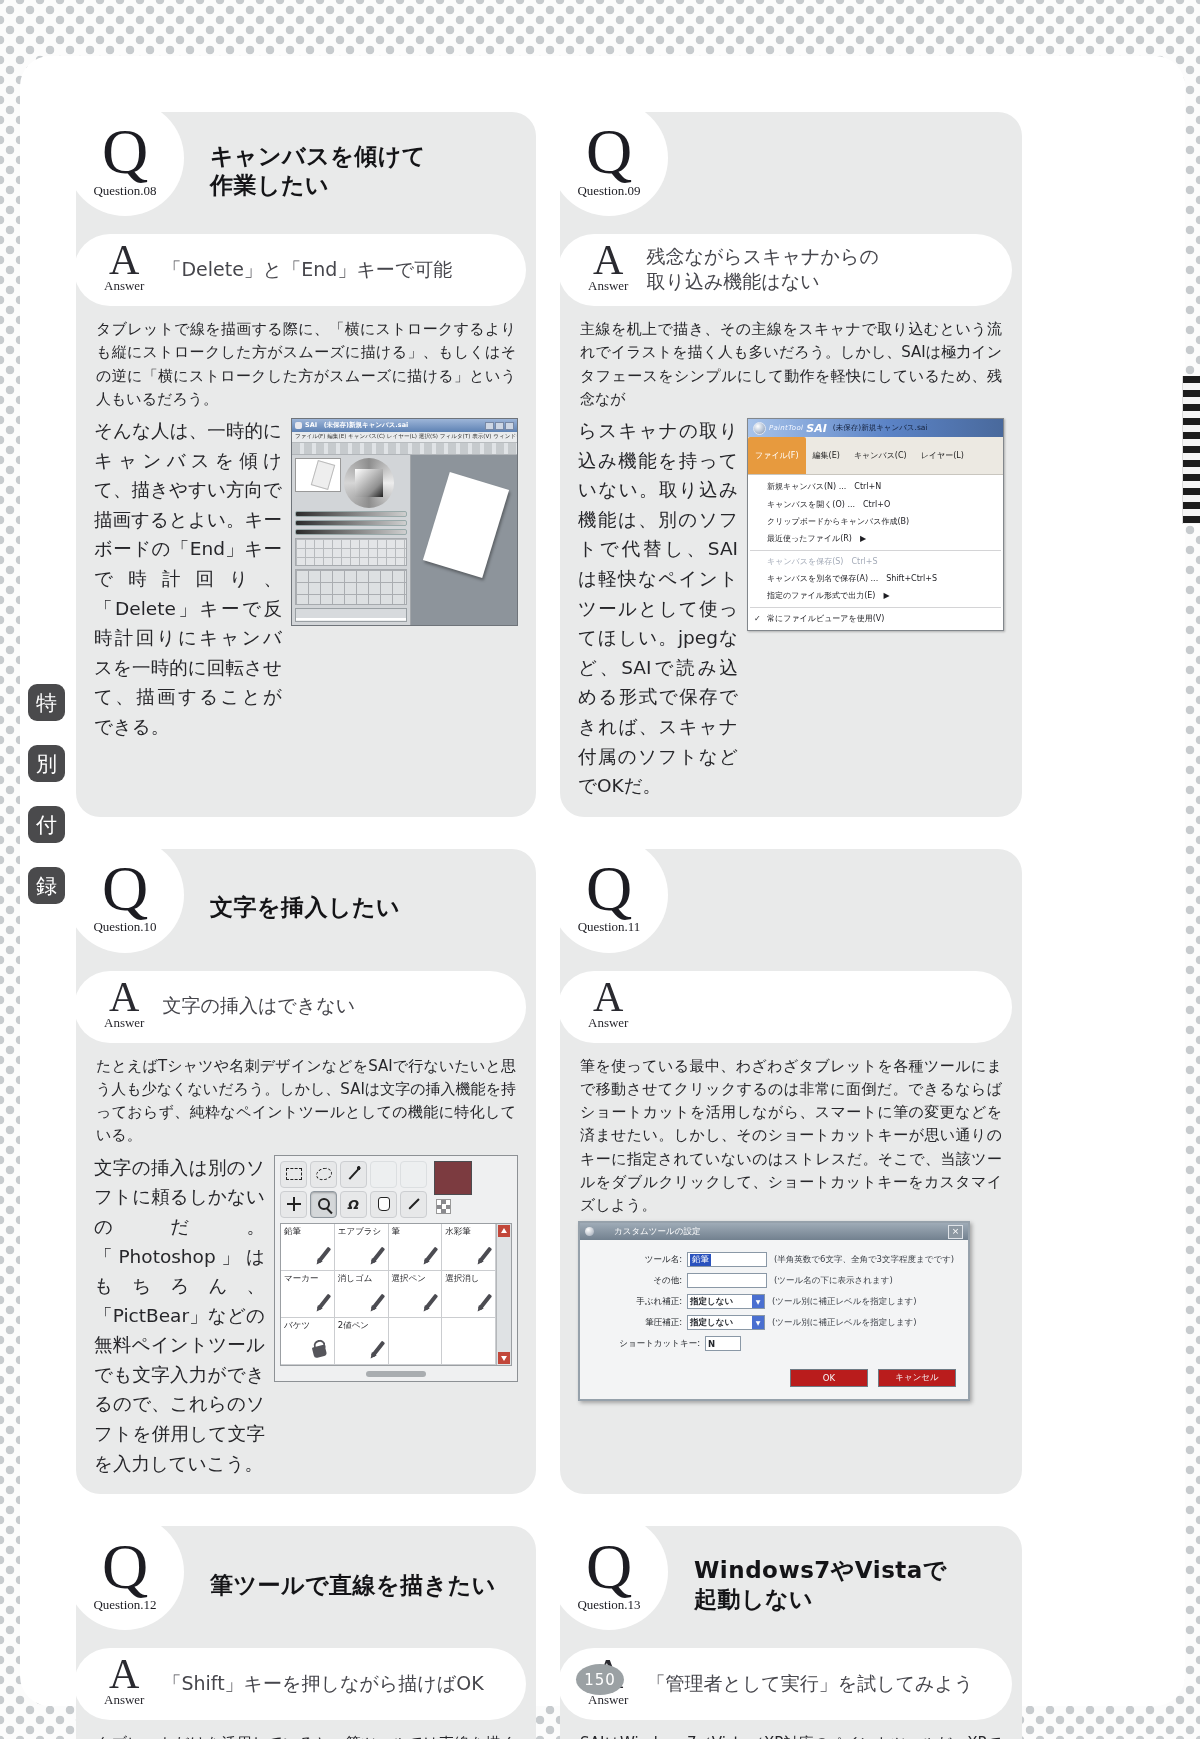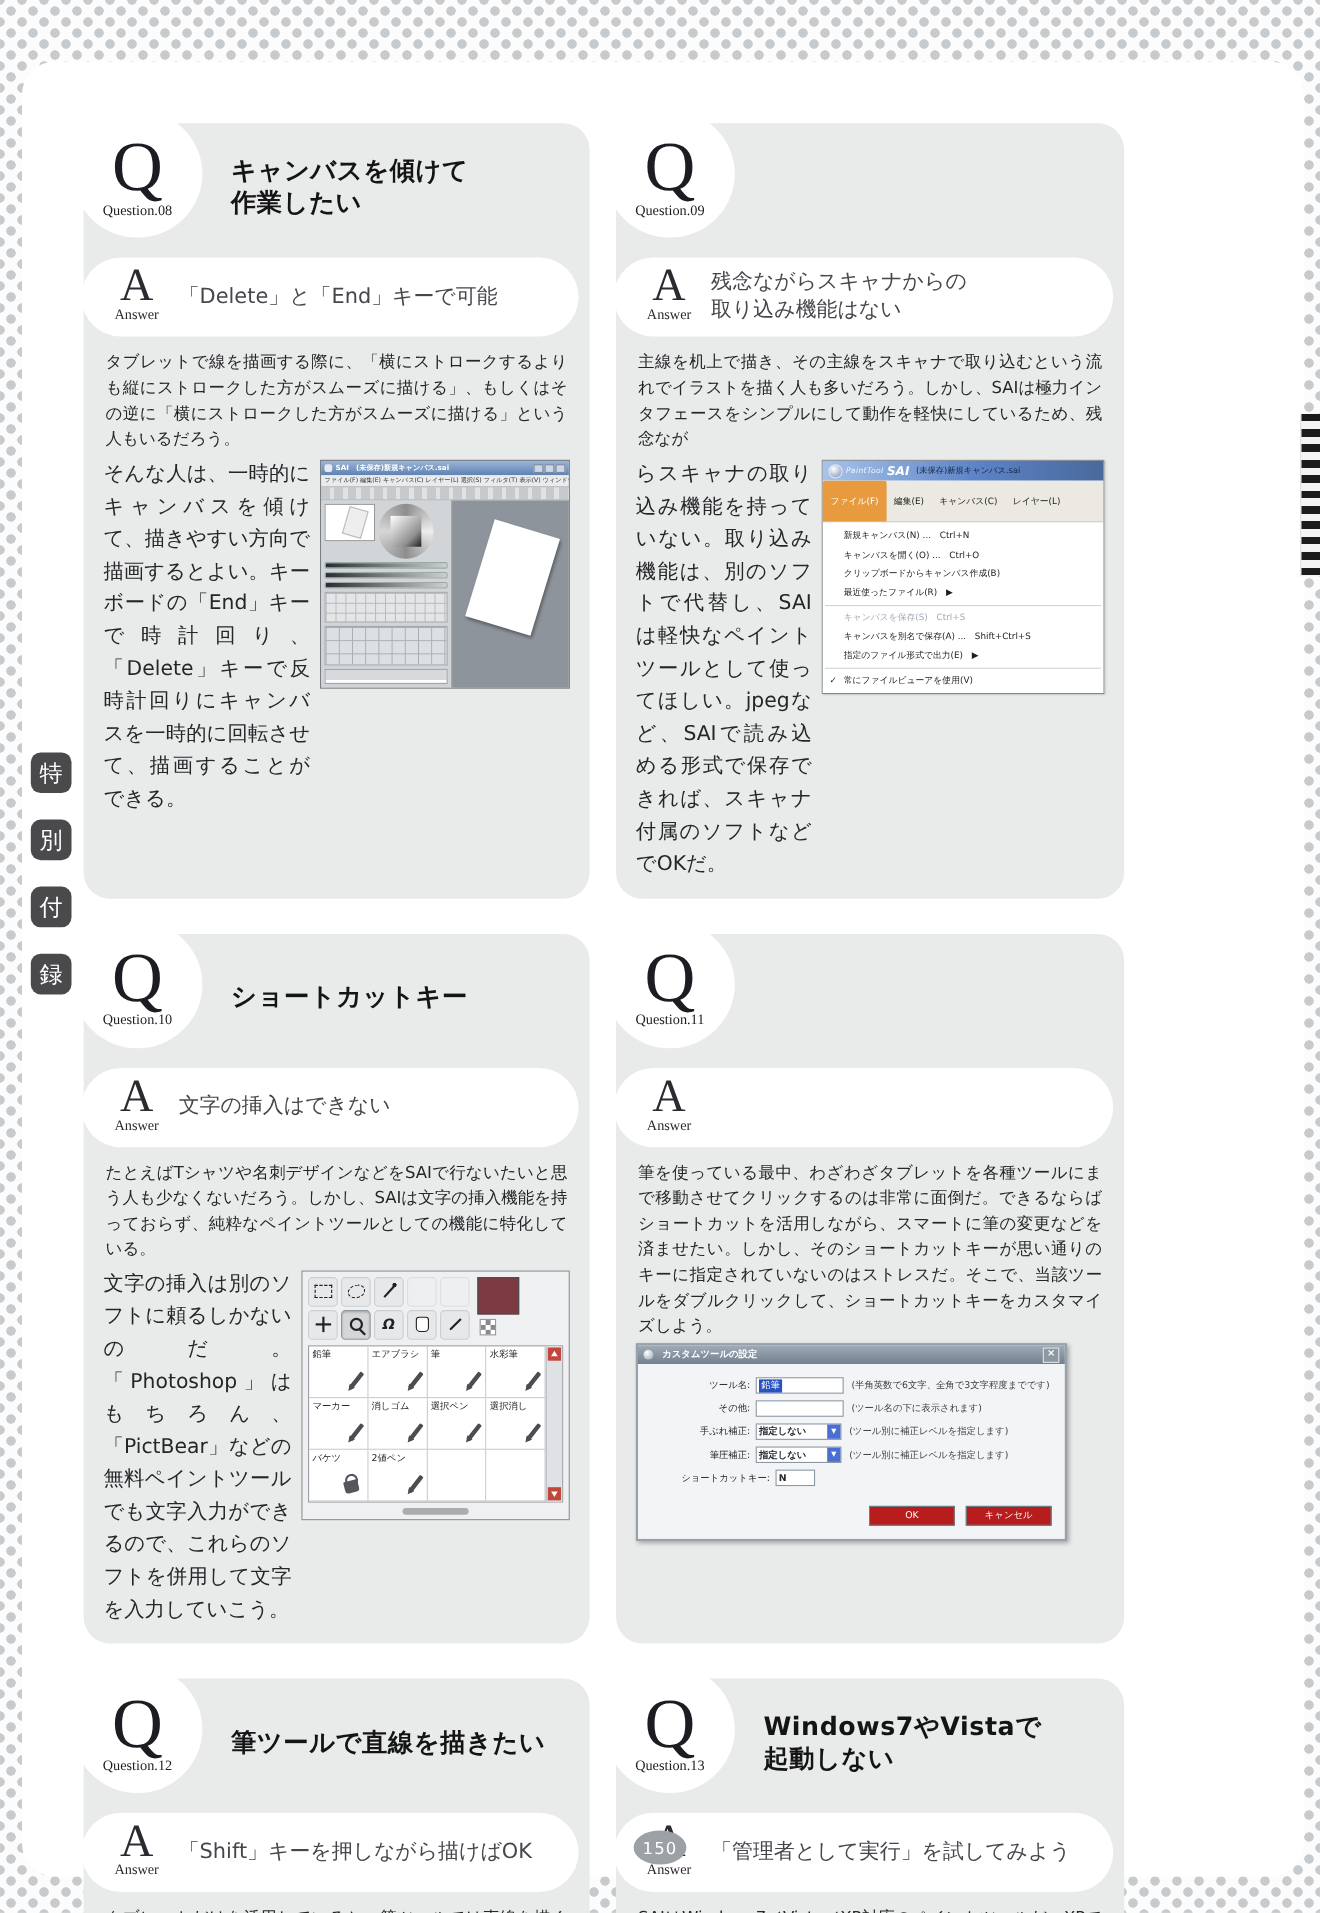--- a/index.html
+++ b/index.html
@@ -113,21 +113,21 @@
   .bucket{position:absolute;right:8px;bottom:7px;width:13px;height:11px;background:#55555b;transform:rotate(-14deg);border-radius:1px 1px 3px 3px}
   .bucket::after{content:"";position:absolute;top:-6px;left:2px;width:8px;height:8px;border:2px solid #55555b;border-radius:50%;border-bottom-color:transparent}
   .pal-scroll{width:14px;background:#dfe2e4;border-left:1px solid #b4b7ba;display:flex;flex-direction:column;justify-content:space-between;align-items:center;padding:1px 0}
   .sb-btn{width:12px;height:12px;background:#c2473a;position:relative}
   .sb-btn::after{content:"";position:absolute;left:3px;border-left:3px solid transparent;border-right:3px solid transparent}
   .sb-up::after{top:3.5px;border-bottom:5px solid #fff}
   .sb-down::after{top:4px;border-top:5px solid #fff}
   .pal-handle{width:60px;height:6px;background:#a9adb0;border-radius:3px;margin:5px auto 0}
   
   .ctool-dlg{width:388px;margin:12px auto 2px;border:2px solid #96a1ab;background:#f3f4f5;box-shadow:2px 2px 4px rgba(0,0,0,.3)}
-  .dlg-titlebar{height:17px;background:linear-gradient(#9fabb7,#72818f);display:flex;align-items:center;gap:8px;padding:0 5px;color:#fff;font-size:8.5px;font-weight:700}
+  .dlg-titlebar{height:17px;background:linear-gradient(#9fabb7,#72818f);display:flex;align-items:center;gap:20px;padding:0 5px;color:#fff;font-size:8.5px;font-weight:400}
   .dlg-ico{width:9px;height:9px;border-radius:50%;background:radial-gradient(circle at 35% 30%,#fff,#9aa4b2)}
   .dlg-title{flex:1}
   .dlg-close{width:13px;height:12px;background:#8d98a2;border:1px solid #dfe3e8;color:#fff;font-size:9px;line-height:11px;text-align:center}
   .dlg-body{padding:12px 10px 2px;font-size:8.5px;color:#23262b}
   .dlg-row{display:flex;align-items:center;margin-bottom:6px}
   .dlg-label{width:92px;text-align:right;padding-right:5px;flex:0 0 auto}
   .dlg-label.wide{width:110px}
   .dlg-input{width:74px;height:13px;background:#fff;border:1px solid #8a98a6;display:flex;align-items:center;padding:0 2px;flex:0 0 auto}
   .dlg-input.small{width:30px}
   .dlg-input .sel{background:#2a52be;color:#fff;font-weight:400;padding:0 2px}
@@ -277,21 +277,21 @@
         </figure>
       </div>
     </section>
 
     <section class="qa">
       <div class="q-head">
         <div class="q-circle">
           <div class="q-letter">Q</div>
           <div class="q-caption">Question.10</div>
         </div>
-        <h2 class="q-title">ショートカットキー</h2>
+        <h2 class="q-title">文字を挿入したい</h2>
       </div>
       <div class="a-pill">
         <div class="a-badge">
           <div class="a-letter">A</div>
           <div class="a-caption">Answer</div>
         </div>
         <p class="a-text">文字の挿入はできない</p>
       </div>
       <p class="body-lead">たとえばTシャツや名刺デザインなどをSAIで行ないたいと思う人も少なくないだろう。しかし、SAIは文字の挿入機能を持っておらず、純粋なペイントツールとしての機能に特化している。</p>
       <div class="body-row">

